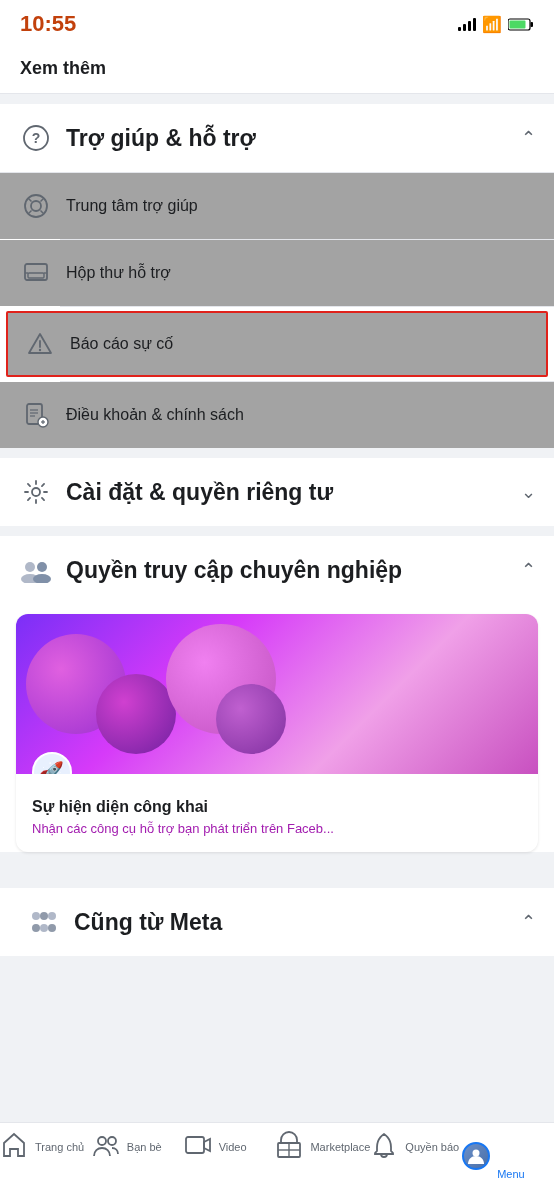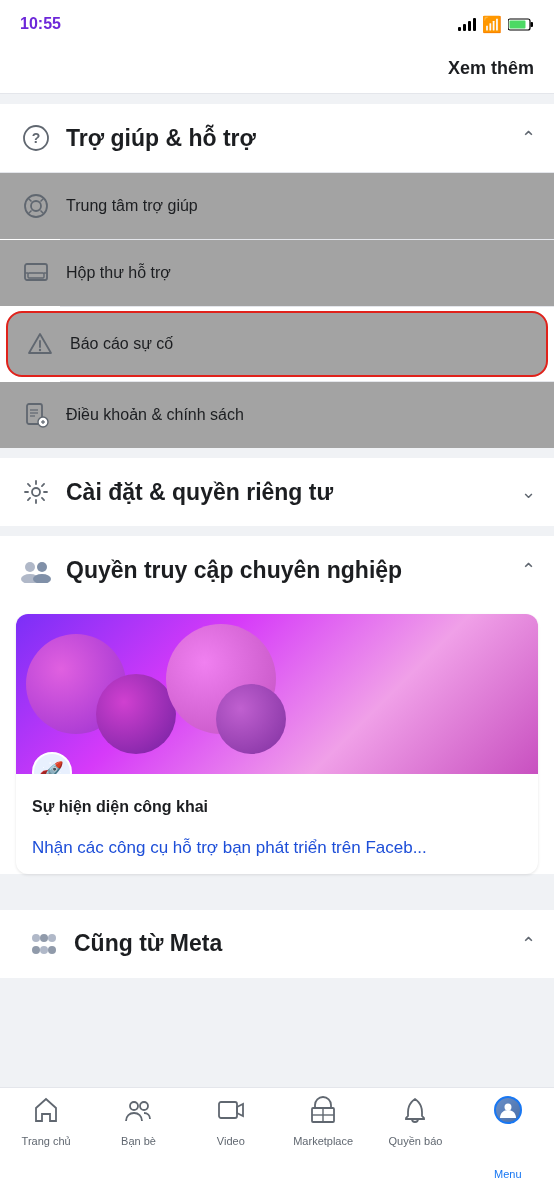--- a/index.html
+++ b/index.html
@@ -16,34 +16,34 @@
     
     .status-bar {
       background: #fff;
       display: flex;
       justify-content: space-between;
       align-items: center;
       padding: 12px 20px 8px;
       height: 44px;
     }
     .status-time {
-      font-size: 16px;
+      font-size: 22px;
       font-weight: 600;
-      color: #6d28d9;
+      color: #c2410c;
     }
     .status-icons {
       display: flex;
       align-items: center;
       gap: 6px;
     }
 
     
     .page-header {
       background: #fff;
-      text-align: right;
+      text-align: left;
       padding: 14px 20px;
       font-size: 18px;
       font-weight: 600;
       color: #1c1e21;
       border-bottom: 1px solid #e4e6eb;
     }
 
     
     .section-gap {
       height: 10px;
@@ -100,21 +100,21 @@
     .menu-item {
       display: flex;
       align-items: center;
       padding: 15px 18px;
       background: #a3a3a3;
       cursor: pointer;
       position: relative;
     }
     .menu-item.highlighted {
       border: 2.5px solid #e0221b;
-      border-radius: 16px;
+      border-radius: 2px;
       margin: 4px 6px;
       padding: 13px 14px;
     }
     .menu-item-icon {
       width: 36px;
       height: 36px;
       display: flex;
       align-items: center;
       justify-content: center;
       font-size: 22px;
@@ -174,25 +174,25 @@
       justify-content: center;
       font-size: 20px;
     }
     .pro-card-body {
       padding: 24px 16px 14px;
     }
     .pro-card-title {
       font-size: 16px;
       font-weight: 700;
       color: #1c1e21;
-      margin-bottom: 20px;
+      margin-bottom: 4px;
     }
     .pro-card-desc {
-      font-size: 17px;
-      color: #1d4ed8;
+      font-size: 13px;
+      color: #a21caf;
       line-height: 1.4;
     }
 
     
     .meta-section {
       background: #fff;
       margin-top: 10px;
       padding-left: 8px;
     }
 
@@ -205,21 +205,21 @@
       background: #fff;
       border-top: 1px solid #e4e6eb;
       display: flex;
       align-items: flex-start;
       justify-content: space-around;
       padding: 8px 0 20px;
       z-index: 100;
     }
     .nav-item {
       display: flex;
-      flex-direction: column;
+      flex-direction: row;
       align-items: center;
       cursor: pointer;
       flex: 1;
       gap: 7px;
     }
     .nav-icon {
       font-size: 26px;
       color: #606770;
       line-height: 1;
     }

